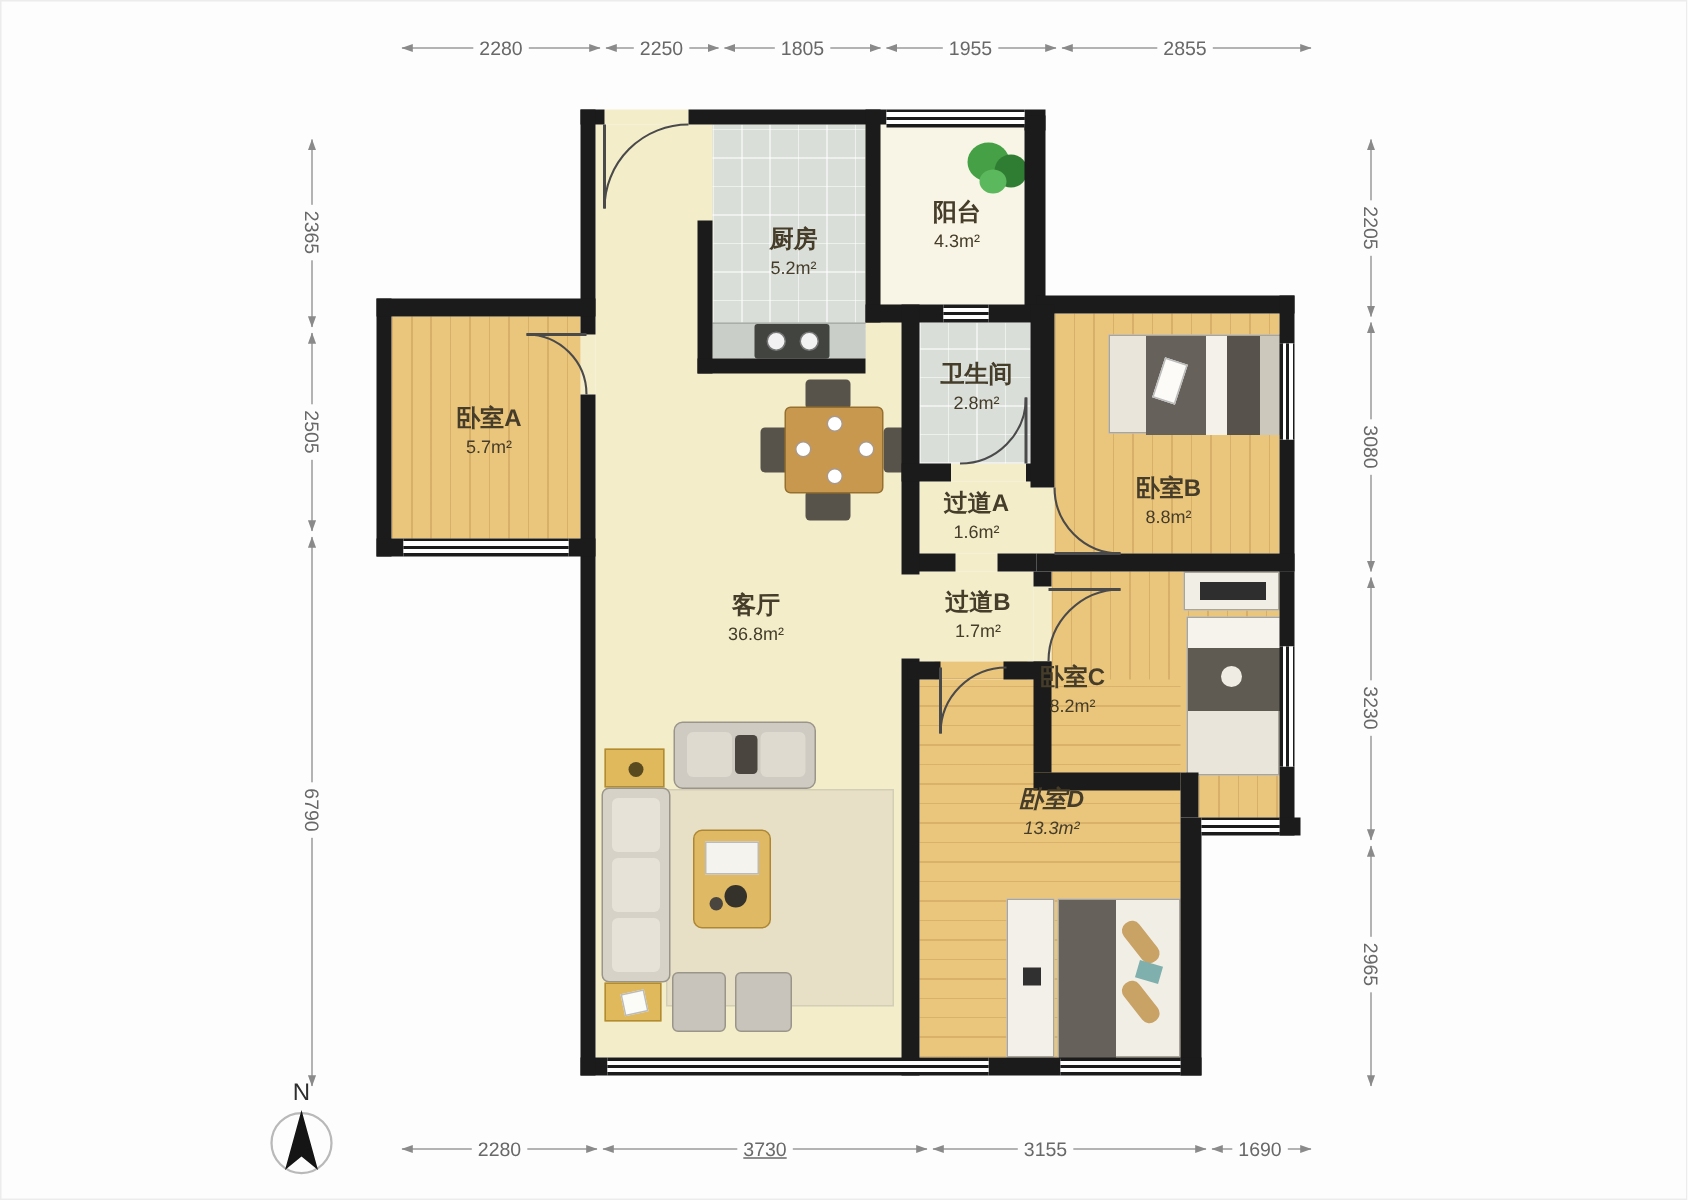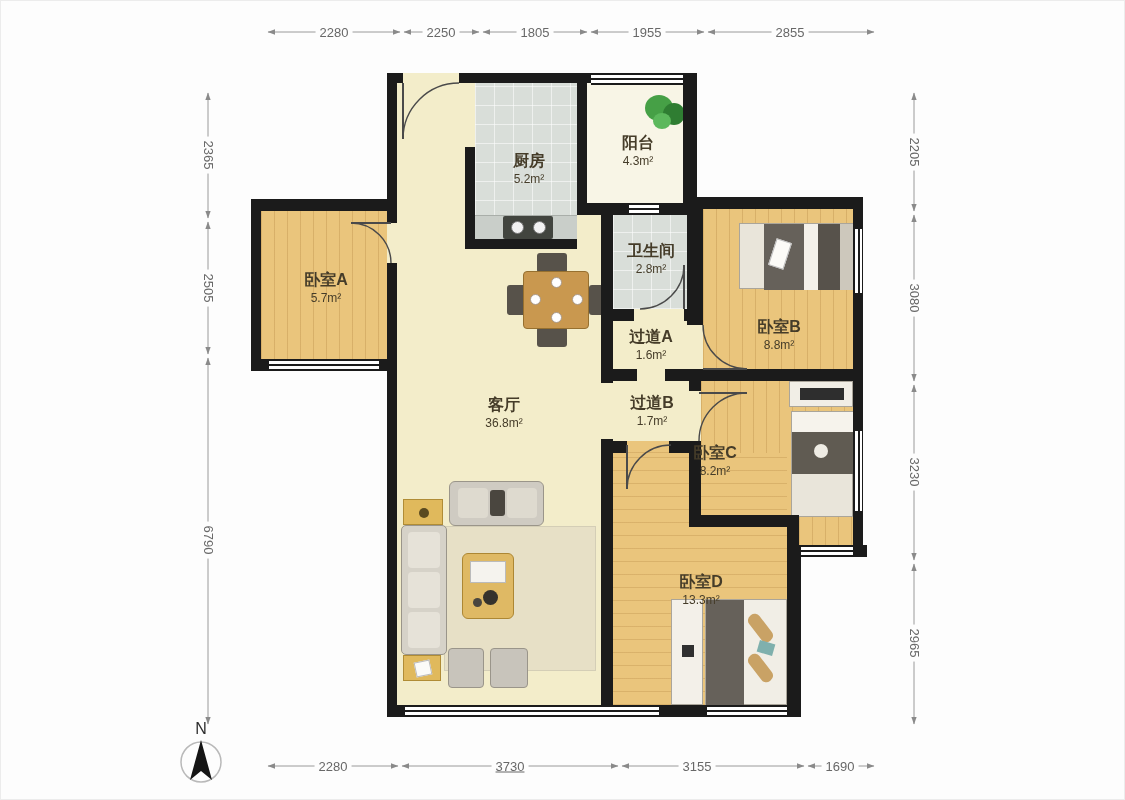--- a/index.html
+++ b/index.html
@@ -280,19 +280,19 @@
     <span class="ar">5.7m²</span>
   </div>
   <div class="lbl" style="left:778px;top:334px;">
     <span class="nm">卧室B</span>
     <span class="ar">8.8m²</span>
   </div>
   <div class="lbl" style="left:714px;top:460px;">
     <span class="nm">卧室C</span>
     <span class="ar">8.2m²</span>
   </div>
-  <div class="lbl" style="left:700px;top:589px;">
+  <div class="lbl" style="left:700px;top:541px;font-style:italic;">
     <span class="nm">卧室D</span>
     <span class="ar">13.3m²</span>
   </div>
 
   <span class="compass-n" style="left:200px;top:728px;">N</span>
 </div>
 
 </body></html>

